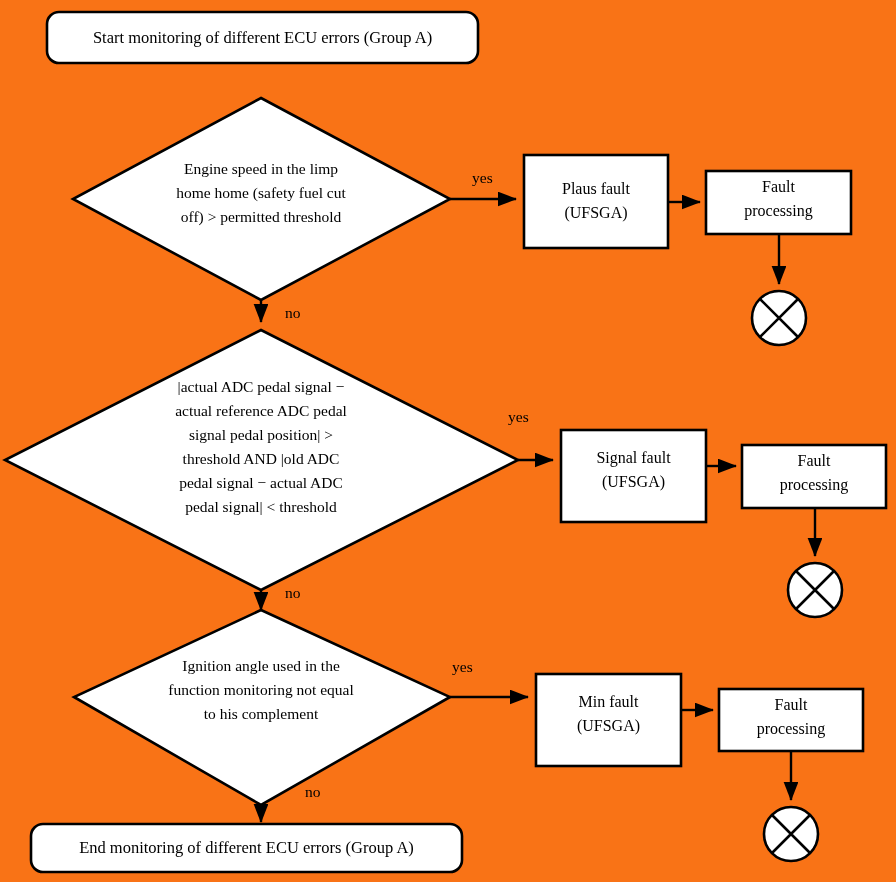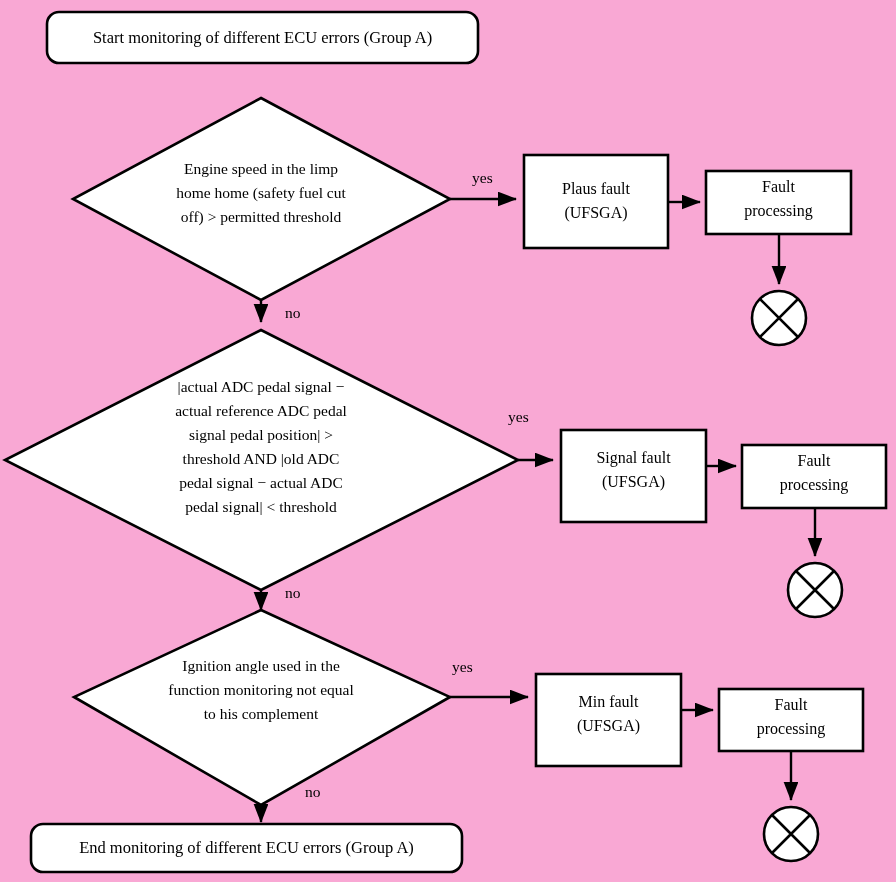--- a/index.html
+++ b/index.html
@@ -11,21 +11,21 @@
   body {
     width: 896px;
     height: 882px;
     overflow: hidden;
     font-family: "Liberation Serif", "DejaVu Serif", serif;
   }
   #flowchart-root {
     position: relative;
     width: 896px;
     height: 882px;
-    background: #f9a8d4;
+    background: #f97316;
   }
   svg.chart-canvas {
     display: block;
     width: 896px;
     height: 882px;
   }
   .shape-outline {
     fill: #ffffff;
     stroke: #000000;
     stroke-width: 2.6;

